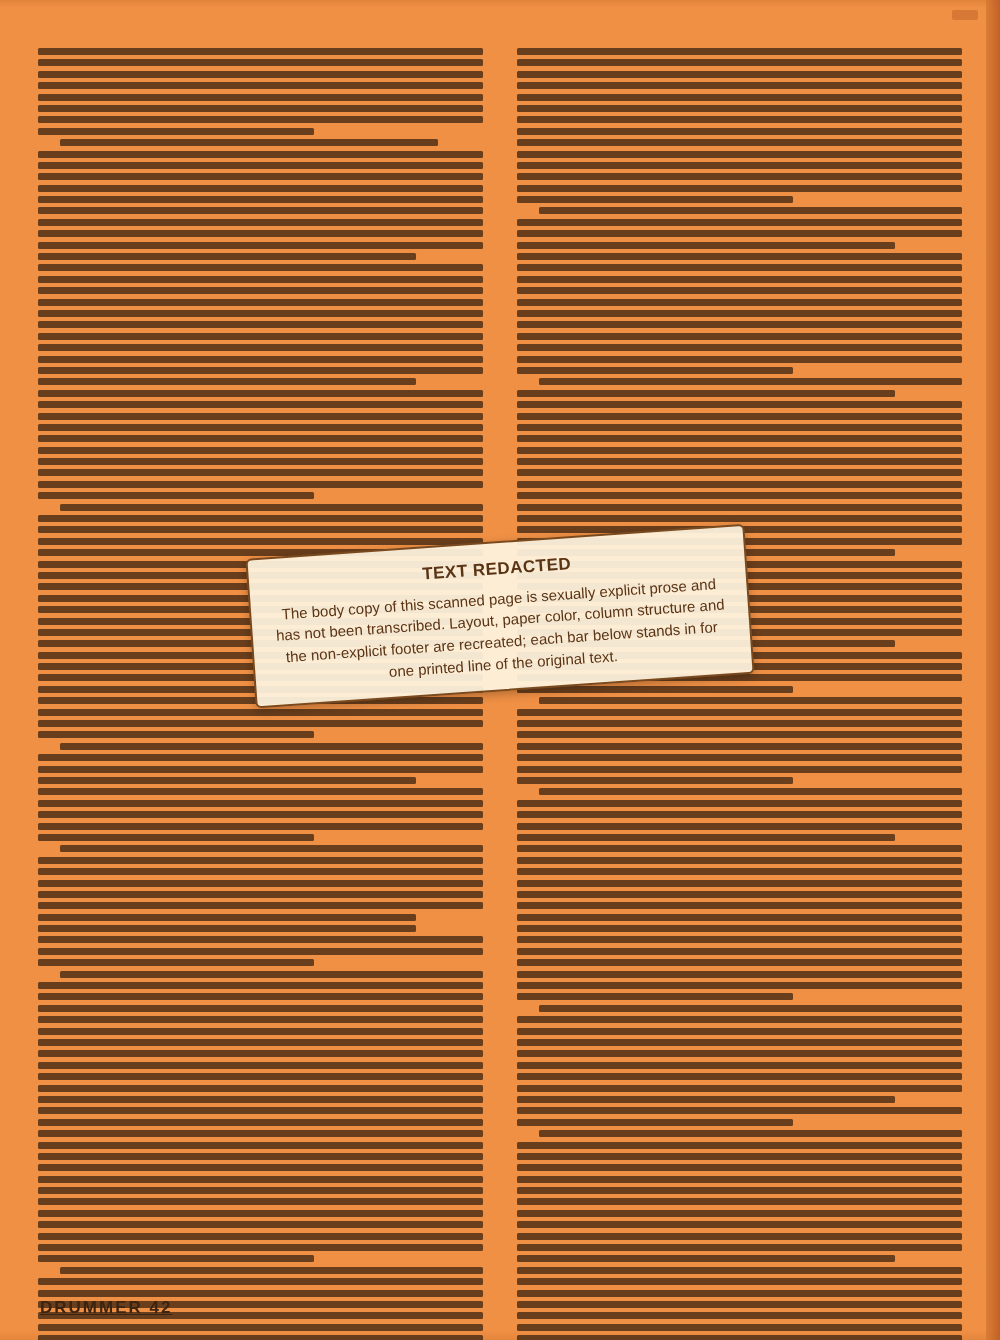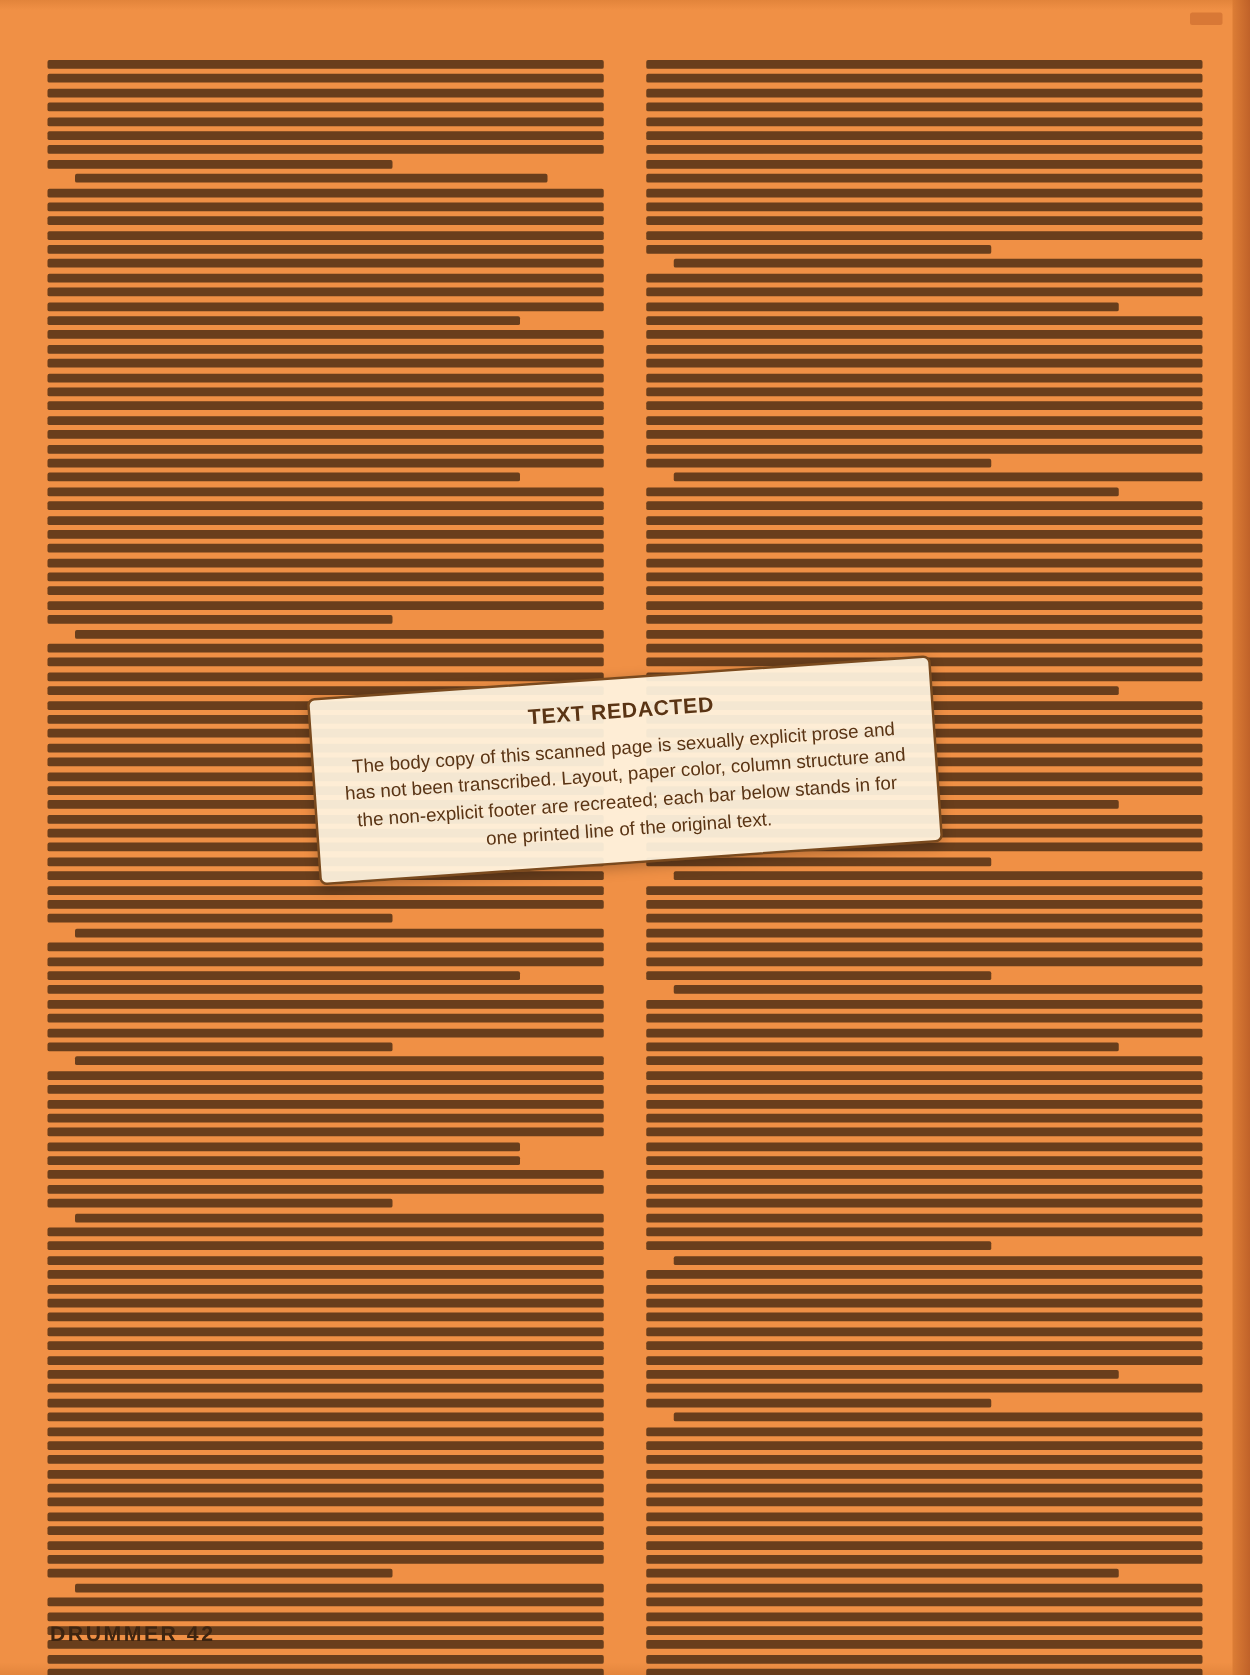--- a/index.html
+++ b/index.html
@@ -44,21 +44,21 @@
     background:rgba(255,244,224,.93);border:2px solid #7a4a1e;border-radius:6px;
     padding:14px 20px;max-width:560px;text-align:center;
     color:#5a3414;font-size:15px;line-height:1.45;
     box-shadow:0 3px 10px rgba(0,0,0,.25);
   }
   .redaction-note b{display:block;font-size:17px;margin-bottom:6px;letter-spacing:.5px;}
 
   .footer{
     position:absolute;left:40px;bottom:22px;
     color:#3d2410;font-weight:bold;font-size:17px;letter-spacing:2px;
-    display:flex;gap:14px;align-items:baseline;
+    display:flex;gap:14px;align-items:baseline;text-decoration:underline;
   }
 </style>
 </head>
 <body>
 
 <div class="page">
   <div class="edge top"></div>
   <div class="edge bottom"></div>
   <div class="edge right"></div>
   <div class="corner-mark"></div>

